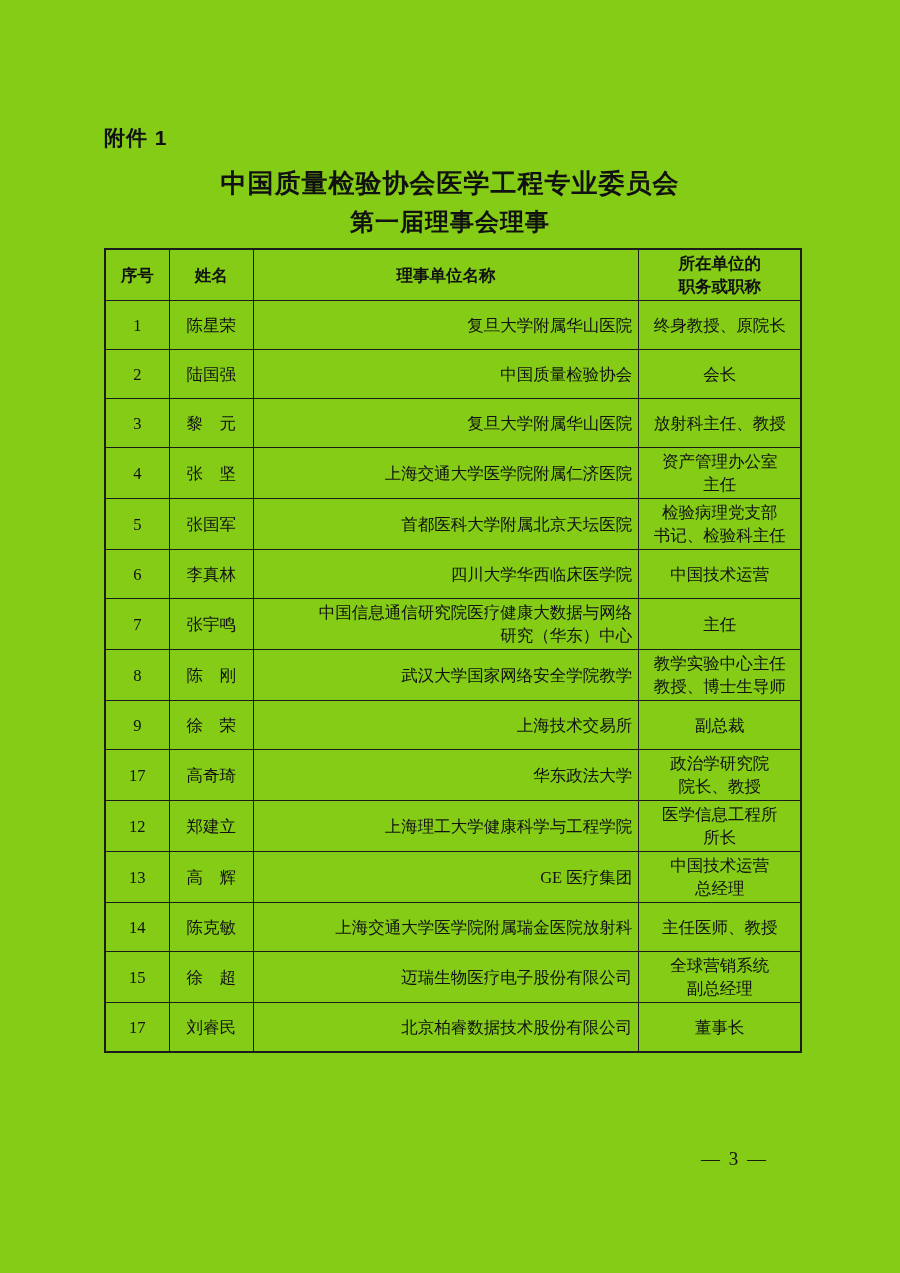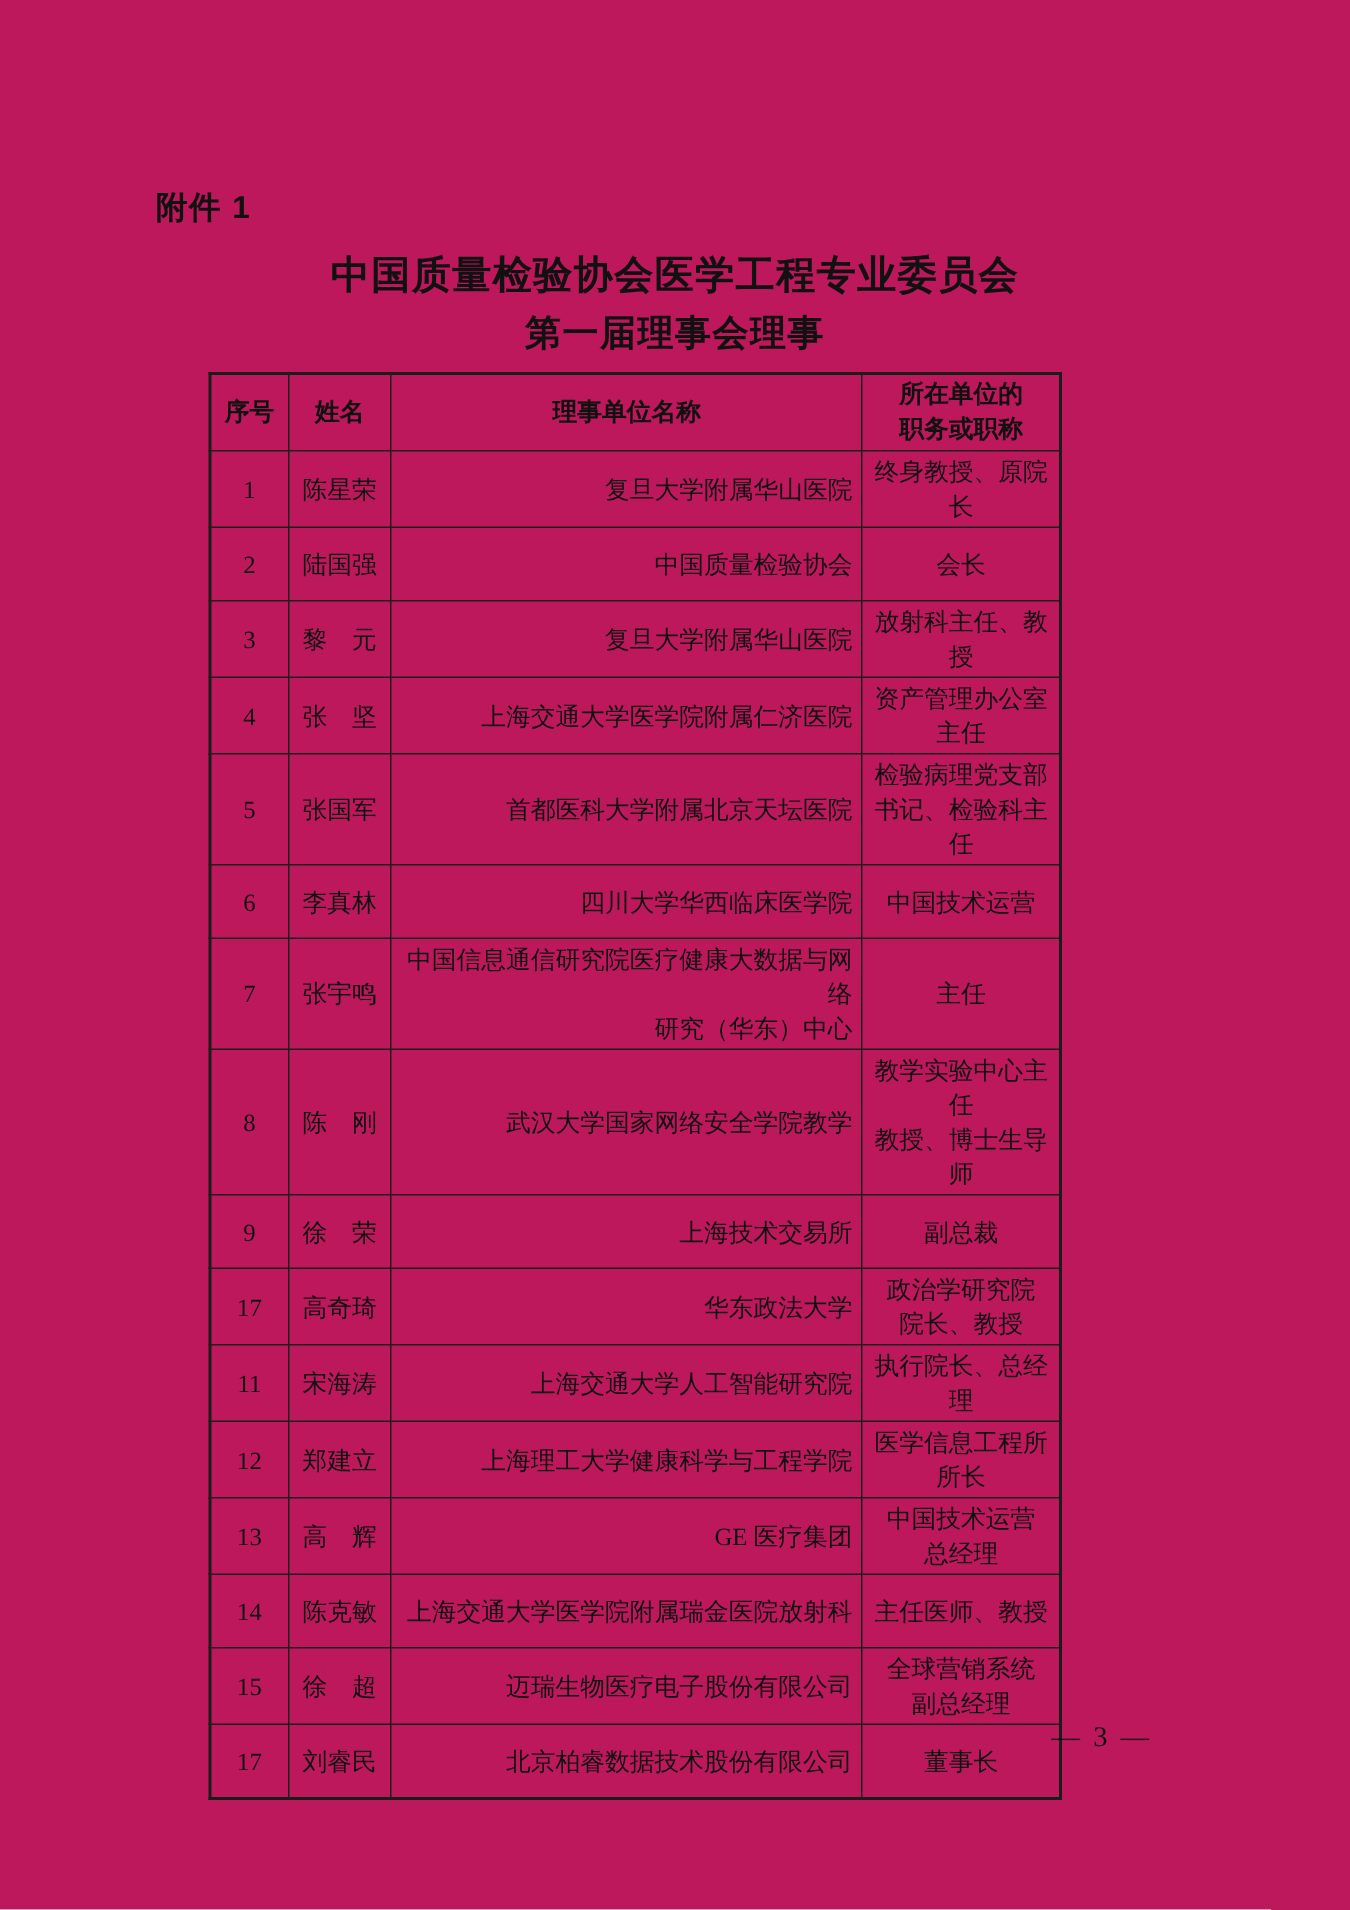--- a/index.html
+++ b/index.html
@@ -4,21 +4,21 @@
 <style>
   html, body {
     margin: 0;
     padding: 0;
     background: #ffffff;
   }
   .page {
     position: relative;
     width: 900px;
     height: 1273px;
-    background: #be185d;
+    background: #84cc16;
     overflow: hidden;
     color: #111111;
   }
   .attachment-label {
     position: absolute;
     left: 104px;
     top: 124px;
     font-family: "Liberation Sans", "DejaVu Sans", sans-serif;
     font-weight: 700;
     font-size: 21px;
@@ -46,25 +46,24 @@
     font-family: Liberation Mono, monospace;
     font-weight: 700;
     font-size: 24px;
     color: #111111;
     letter-spacing: 1px;
   }
   table.council {
     position: absolute;
     left: 104px;
     top: 248px;
-    width: 569px;
+    width: 698px;
     border-collapse: collapse;
     table-layout: fixed;
     border: 2px solid #1c1c1c;
-    margin-left: 35px;
   }
   table.council th,
   table.council td {
     border: 1.5px solid #1c1c1c;
     padding: 2px 6px;
     line-height: 23px;
     vertical-align: middle;
     white-space: pre-line;
     color: #111111;
   }
@@ -201,26 +200,20 @@
     </tr>
 
     <tr>
       <td class="c-no">17</td>
       <td class="c-name">高奇琦</td>
       <td class="c-unit">华东政法大学</td>
       <td class="c-pos">政治学研究院
 院长、教授</td>
     </tr>
 
-    <tr>
-      <td class="c-no">11</td>
-      <td class="c-name">宋海涛</td>
-      <td class="c-unit">上海交通大学人工智能研究院</td>
-      <td class="c-pos">执行院长、总经理</td>
-    </tr>
 
     <tr>
       <td class="c-no">12</td>
       <td class="c-name">郑建立</td>
       <td class="c-unit">上海理工大学健康科学与工程学院</td>
       <td class="c-pos">医学信息工程所
 所长</td>
     </tr>
 
     <tr>

